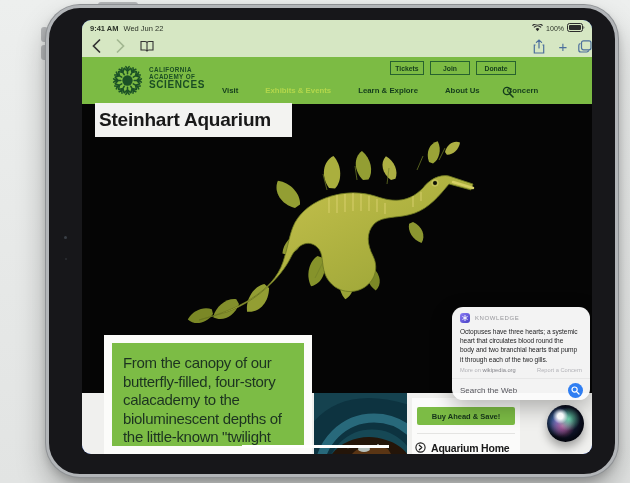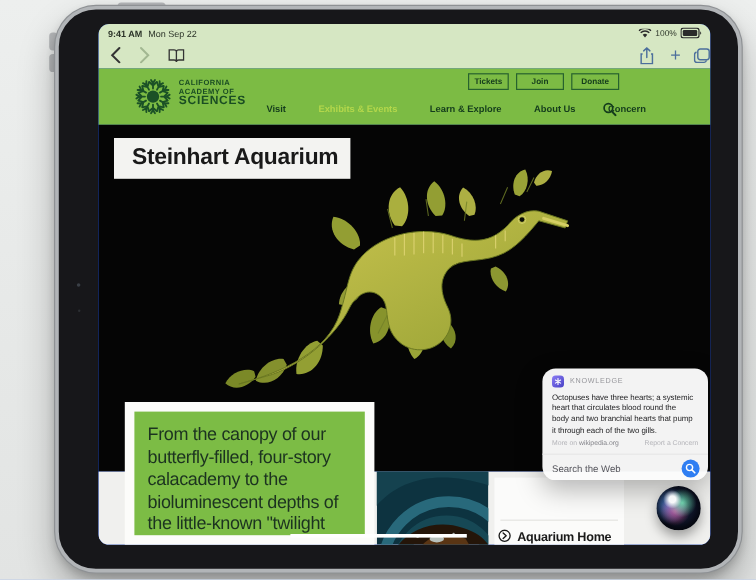--- a/index.html
+++ b/index.html
@@ -37,21 +37,21 @@
   .hdr-btn{height:14px;border:1px solid #27622e;color:#143c1c;font-size:6.8px;font-weight:bold;
            display:flex;align-items:center;justify-content:center;box-sizing:border-box;background:transparent;}
   .hdr-btn.w1{width:34px}.hdr-btn.w2{width:40px}
   .hdr-nav{position:absolute;left:140px;top:29px;display:flex;gap:27px;font-size:7.8px;font-weight:bold;color:#143c1c;}
   .hdr-nav .active{color:#b3d74b;}
   .hdr-search{position:absolute;left:420px;top:27px;}
   
   .hero{position:absolute;left:0;top:84px;width:510px;height:289px;background:#050505;overflow:hidden;}
   .dragon{position:absolute;left:95px;top:6px;}
   .title-box{position:absolute;left:13px;top:83px;width:197px;height:34px;background:#f3f3f1;z-index:5;
-             font-size:19px;font-weight:bold;color:#191919;line-height:34px;padding-left:15px;box-sizing:border-box;letter-spacing:-.2px;margin-top:12px;}
+             font-size:19px;font-weight:bold;color:#191919;line-height:34px;padding-left:4px;box-sizing:border-box;letter-spacing:-.2px;}
   
   .below{position:absolute;left:0;top:373px;width:510px;height:61px;background:#f0f0ee;}
   .white-card{position:absolute;left:22px;top:315px;width:208px;height:119px;background:#fcfcfa;z-index:4;}
   .green-block{position:absolute;left:8px;top:8px;width:192px;height:103px;background:#7cbc45;overflow:hidden;
                padding:11px 0 0 11px;box-sizing:border-box;font-size:15px;line-height:18.6px;color:#1c3320;letter-spacing:-.3px;}
   .green-block div{white-space:nowrap;}
   .thumb{position:absolute;left:232px;top:373px;z-index:4;}
   .scrubber{position:absolute;left:160px;top:425px;width:147px;height:3px;background:#fff;z-index:6;}
   .cta-card{position:absolute;left:330px;top:378px;width:108px;height:56px;background:#fbfbfa;z-index:4;}
   .cta-btn{position:absolute;left:5px;top:9px;width:98px;height:18px;background:#7cbc45;border-radius:2px;border:none;
@@ -96,21 +96,21 @@
   <div class="device">
     <div class="cam-dot" style="left:15px;top:228px;width:3px;height:3px;background:#3a3f46;"></div>
     <div class="cam-dot" style="left:16px;top:250px;width:2px;height:2px;background:#2c2f33;"></div>
 
     <div class="screen">
 
       <div class="chrome">
         <div class="statusbar">
           <div class="sb-left">
             <span class="sb-time">9:41 AM</span>
-            <span>Mon Sep 22</span>
+            <span>Wed Jun 22</span>
           </div>
           <div class="sb-right">
             <span>
               <svg width="11" height="8" viewBox="0 0 11 8">
                   <path d="M5.5,7.2 L3.6,4.9 a3,3 0 0 1 3.8,0 Z" fill="#2b2b2b"></path>
                   <path d="M1.9,3.3 a5.2,5.2 0 0 1 7.2,0" fill="none" stroke="#2b2b2b" stroke-width="1.1"></path>
                   <path d="M.4,1.6 a7.6,7.6 0 0 1 10.2,0" fill="none" stroke="#2b2b2b" stroke-width="1.1"></path>
                 </svg>
             </span>
             <span>100%</span>
@@ -266,20 +266,21 @@
           <path d="M18,61 C30,46 52,40 72,47 C82,50 89,55 93,61 Z" fill="#241509"></path>
           <path d="M38,61 C46,52 60,50 74,56 L77,61 Z" fill="#5a3514"></path>
           <ellipse cx="50" cy="56" rx="6" ry="3" fill="#c8d8d8" opacity=".85"></ellipse>
           <circle cx="34" cy="54" r="1.2" fill="#e8f2f2" opacity=".8"></circle>
           <circle cx="64" cy="52" r="1" fill="#e8f2f2" opacity=".7"></circle>
         </svg>
       </div>
       <div class="scrubber"></div>
 
       <div class="cta-card">
+        <button class="cta-btn">Buy Ahead &amp; Save!</button>
         <div class="cta-div"></div>
         <div class="home-row">
           <span>
             <svg width="11" height="11" viewBox="0 0 11 11">
                 <circle cx="5.5" cy="5.5" r="4.6" fill="none" stroke="#1a1a1a" stroke-width="1.1"></circle>
                 <path d="M4.3,3.2 L6.8,5.5 L4.3,7.8" fill="none" stroke="#1a1a1a" stroke-width="1.2" stroke-linecap="round" stroke-linejoin="round"></path>
               </svg>
           </span>
           <span class="home-label">Aquarium Home</span>
         </div>

